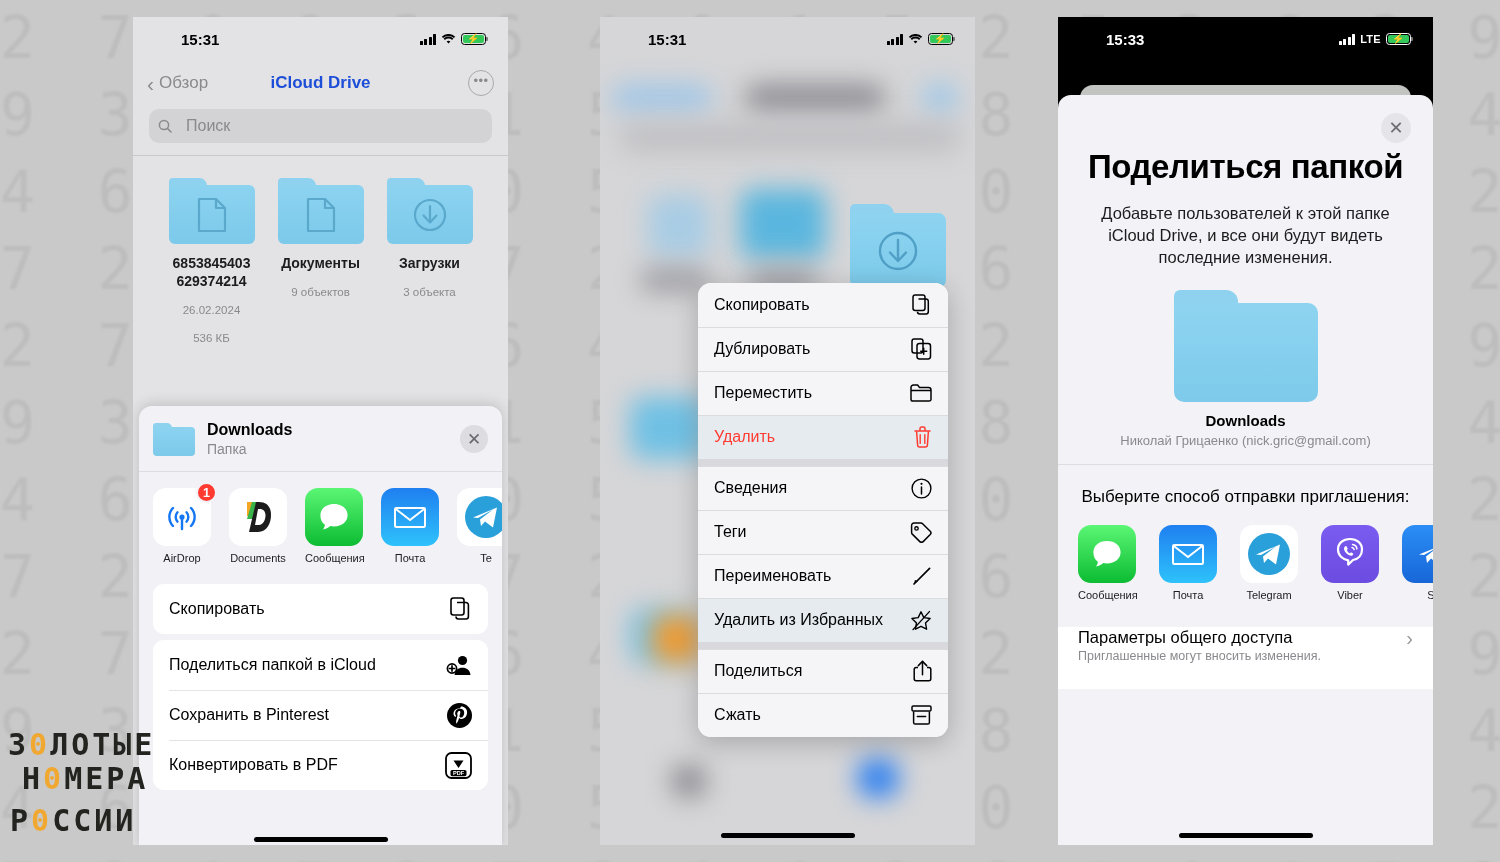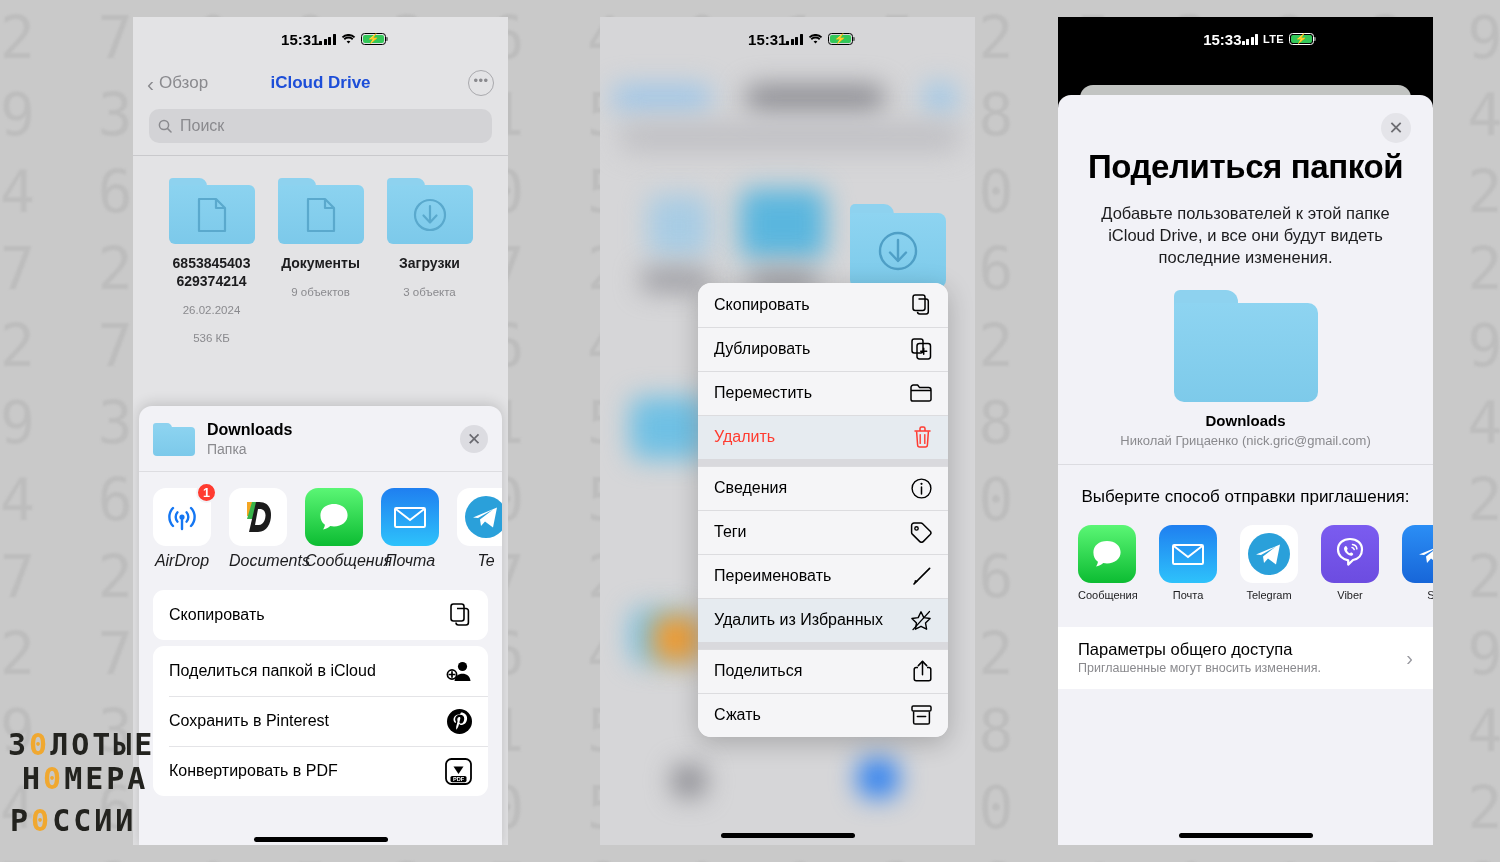--- a/index.html
+++ b/index.html
@@ -52,21 +52,21 @@
     z-index: 4;
   }
   #phone1 { left: 133px; background: #e3e3e5; }
   #phone2 { left: 600px; background: #d6d6d8; }
   #phone3 { left: 1058px; background: #000; }
 
   
   .statusbar {
     height: 44px;
     display: flex; align-items: center;
-    justify-content: center;
+    justify-content: space-between;
     padding: 0 22px 0 20px;
     font-size: 15px; font-weight: bold;
     color: #000;
     margin-left: 28px;
   }
   .statusbar.dark { color: #fff; }
   .sb-right { display: flex; align-items: center; gap: 5px; }
   .sig { display: flex; align-items: flex-end; gap: 1.5px; height: 11px; }
   .sig i { width: 3px; background: currentColor; display: block; border-radius: .5px; }
   .sig i:nth-child(1){height:4px} .sig i:nth-child(2){height:6px}
@@ -99,21 +99,21 @@
     margin-left:auto; width:26px; height:26px; border-radius:50%;
     border:1.3px solid #a9a9ad; color:#8a8a8e; display:flex;
     align-items:center; justify-content:center; font-size:13px;
     letter-spacing:.5px; line-height:0; padding-bottom:4px; cursor:pointer; z-index:2;
   }
 
   
   .searchwrap { padding: 4px 16px 12px; }
   .searchbar {
     height: 34px; background:#d3d3d6; border-radius:10px;
-    display:flex; align-items:center; gap:8px; padding: 0 9px;
+    display:flex; align-items:center; gap:14px; padding: 0 9px;
     color:#8a8a8e; font-size:16px; cursor:text;
   }
   .searchbar .mag { font-size:14px; }
   .sep-line { height:1px; background:#c9c9cc; }
 
   
   .grid { display:flex; padding: 22px 24px 0; gap: 0; }
   .cell { width: 109px; text-align:center; }
   .folder {
     width: 86px; height: 66px; margin: 0 auto 10px; position: relative;
@@ -155,21 +155,21 @@
   }
   .ss-divider { height:1px; background:#dddde1; }
 
   .apps-row { display:flex; padding:16px 14px 14px; gap:18px; }
   .app { width:58px; text-align:center; flex:0 0 auto; cursor:pointer;}
   .app .ic {
     width:58px; height:58px; border-radius:13px; position:relative;
     display:flex; align-items:center; justify-content:center;
     margin-bottom:6px; overflow:visible;
   }
-  .app .lb { font-size:16px; color:#1c1c1e; white-space:nowrap;font-style:italic;}
+  .app .lb { font-size:11px; color:#1c1c1e; white-space:nowrap;}
   .badge {
     position:absolute; top:-6px; right:-6px; min-width:21px; height:21px;
     background:#ff3b30; color:#fff; border-radius:11px; font-size:12.5px;
     font-weight:bold; display:flex; align-items:center; justify-content:center;
     border:2px solid #f2f2f6;
   }
 
   .act-group { background:#fff; border-radius:11px; margin:6px 14px 0; overflow:hidden;}
   .act {
     height:50px; display:flex; align-items:center; padding:0 16px;
@@ -228,21 +228,21 @@
   .p3-fowner { text-align:center; font-size:13px; color:#8a8a8e; margin-top:4px;}
   .p3-sep { height:1px; background:#dcdce1; margin-top:16px;}
   .p3-prompt { text-align:center; font-size:17px; color:#000; padding:22px 10px 0;}
   .p3-apps { display:flex; padding:18px 20px 0; gap:23px; }
   .p3-app { width:58px; text-align:center; flex:0 0 auto; cursor:pointer;}
   .p3-app .ic { width:58px; height:58px; border-radius:13px; display:flex;
     align-items:center; justify-content:center; margin-bottom:6px; position:relative;}
   .p3-app .lb { font-size:11px; color:#1c1c1e; white-space:nowrap;}
   .p3-row {
     margin-top:26px; background:#fff; height:62px; display:flex;
-    align-items:center; padding:0 20px; cursor:pointer;
+    padding:0 20px; cursor:pointer;
   }
   .p3-row .t { font-size:16.5px; color:#000; line-height:21px;}
   .p3-row .s { font-size:12.5px; color:#8a8a8e; line-height:17px;}
   .p3-row .chev { margin-left:auto; color:#9a9aa0; font-size:20px; font-weight:300;}
 
   svg { display:block; }
 </style>
 </head>
 <body>
 

